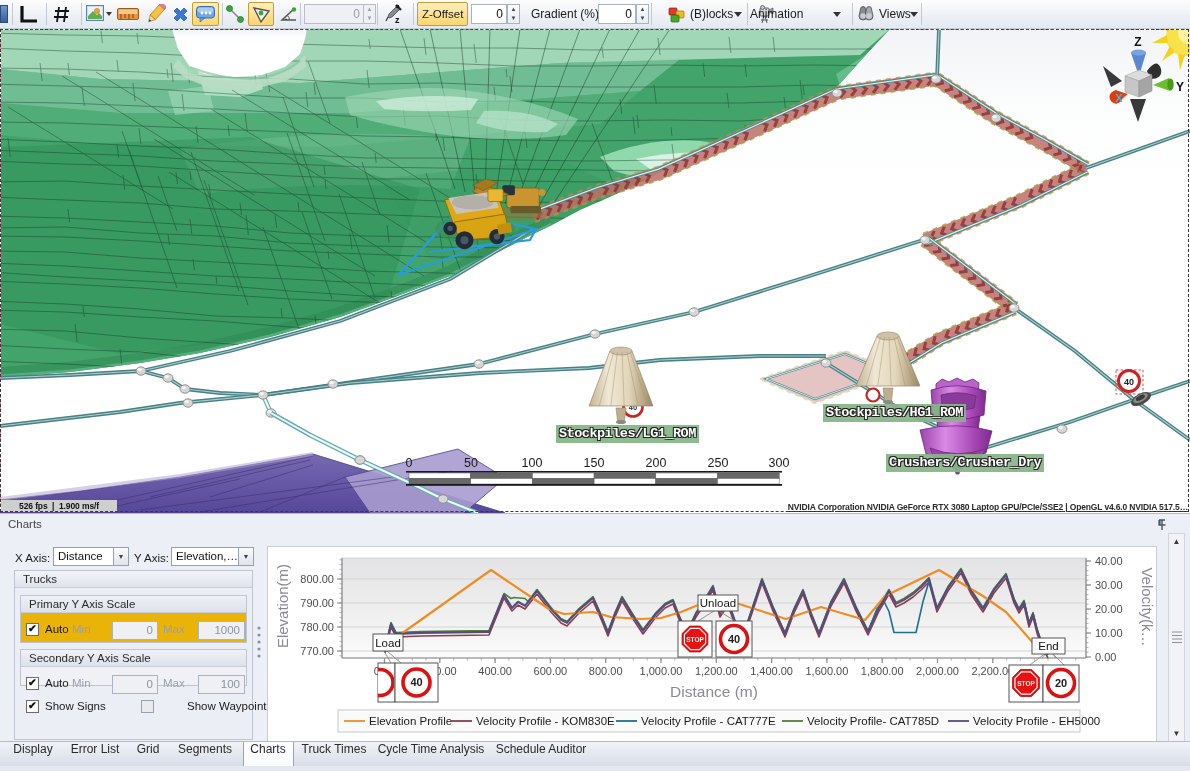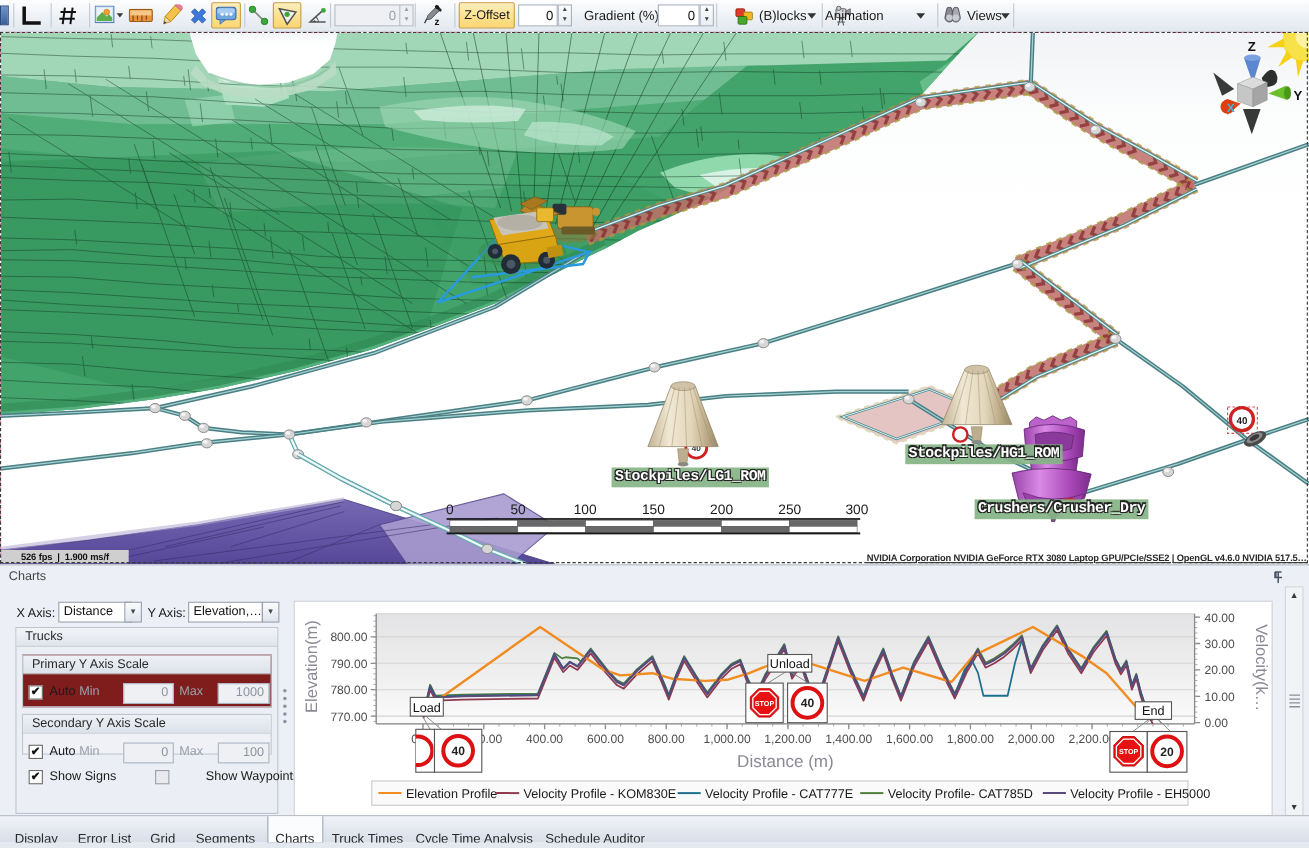--- a/index.html
+++ b/index.html
@@ -44,21 +44,21 @@
 #exportbtn{position:absolute;left:20px;top:203px;width:232px;height:21px;
  background:linear-gradient(#f8fafc,#e4e9f0);border:1px solid #9aa4b4;border-radius:2px;
  font-size:12px;color:#111;text-align:center;padding-top:3px;}
 #chartbox{position:absolute;left:267px;top:32px;width:890px;height:196px;background:#fff;
  border:1px solid #c9cdd6;}
 #scroll{position:absolute;left:1168px;top:19px;width:17px;height:209px;background:#f2f3f6;
  border:1px solid #d0d4db;}
 .sarrow{position:absolute;left:0;width:15px;text-align:center;font-size:8px;color:#3a3a3a;}
 #tabbar{position:absolute;left:0;top:741px;width:1190px;height:25px;
  background:linear-gradient(#f0f2f7,#d8dee8);border-top:1px solid #b6bcc7;}
-.tab{position:absolute;top:13px;font-size:12px;color:#2a2a2a;}
+.tab{position:absolute;top:0;font-size:12px;color:#2a2a2a;}
 #seltab{position:absolute;left:243px;top:0px;width:51px;height:25px;background:#fbfcfe;
  border-left:1px solid #9aa3b2;border-right:1px solid #9aa3b2;border-bottom:1px solid #9aa3b2;}
 #bstrip{position:absolute;left:0;top:766px;width:1190px;height:5px;background:#e4e8ef;}
 </style></head>
 <body>
 
 <div id="toolbar">
 <div class="abs" style="left:0;top:5px;width:8px;height:18px;background:linear-gradient(#6f96c8,#3a5f9a);border:1px solid #2a4a80;"></div>
 <div class="tsep" style="left:12px;"></div>
 <div class="tsep" style="left:46px;"></div>
@@ -701,21 +701,21 @@
     </svg>
 <div class="plabel" style="left:15px;top:38px;">X Axis:</div>
 <div class="combo" style="left:53px;top:33px;width:67px;">Distance</div>
 <div class="combobtn" style="left:113px;top:33px;">▼</div>
 <div class="plabel" style="left:134px;top:38px;">Y Axis:</div>
 <div class="combo" style="left:171px;top:33px;width:68px;">Elevation,…</div>
 <div class="combobtn" style="left:238px;top:33px;">▼</div>
 <div class="grpbox" style="left:14px;top:56px;width:239px;height:170px;">
       <div class="grphdr">Trucks</div>
     </div>
-<div class="grpbox" style="left:20px;top:81px;width:227px;height:48px;background:#7f1d1d;">
+<div class="grpbox" style="left:20px;top:81px;width:227px;height:48px;background:#eab308;">
       <div class="grphdr" style="background:linear-gradient(#eef1f6,#dde2ea);">Primary Y Axis Scale</div>
     </div>
 <div class="cb" style="left:26px;top:109px;">
       <div class="cbk">✔</div>
     </div>
     <div class="plabel" style="left:45px;top:109px;">Auto</div>
     <div class="plabel gray" style="left:72px;top:109px;">Min</div>
     <div class="dinput" style="left:112px;top:107px;width:46px;">0</div>
     <div class="plabel gray" style="left:163px;top:109px;">Max</div>
     <div class="dinput" style="left:198px;top:107px;width:47px;">1000</div>

